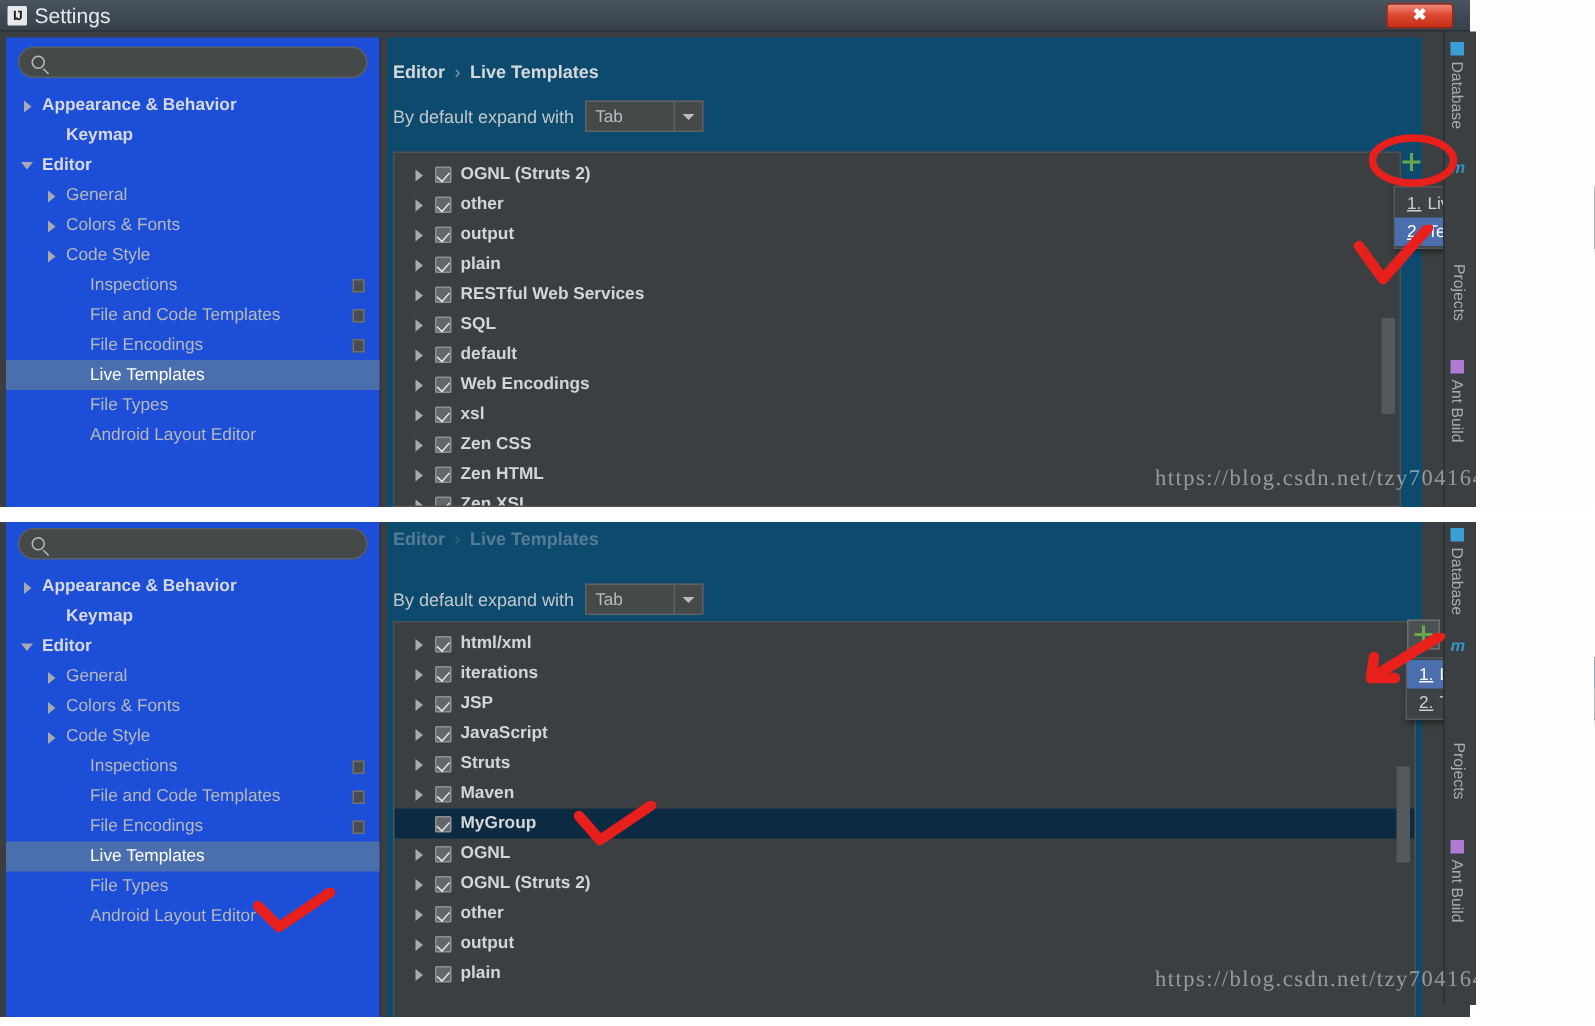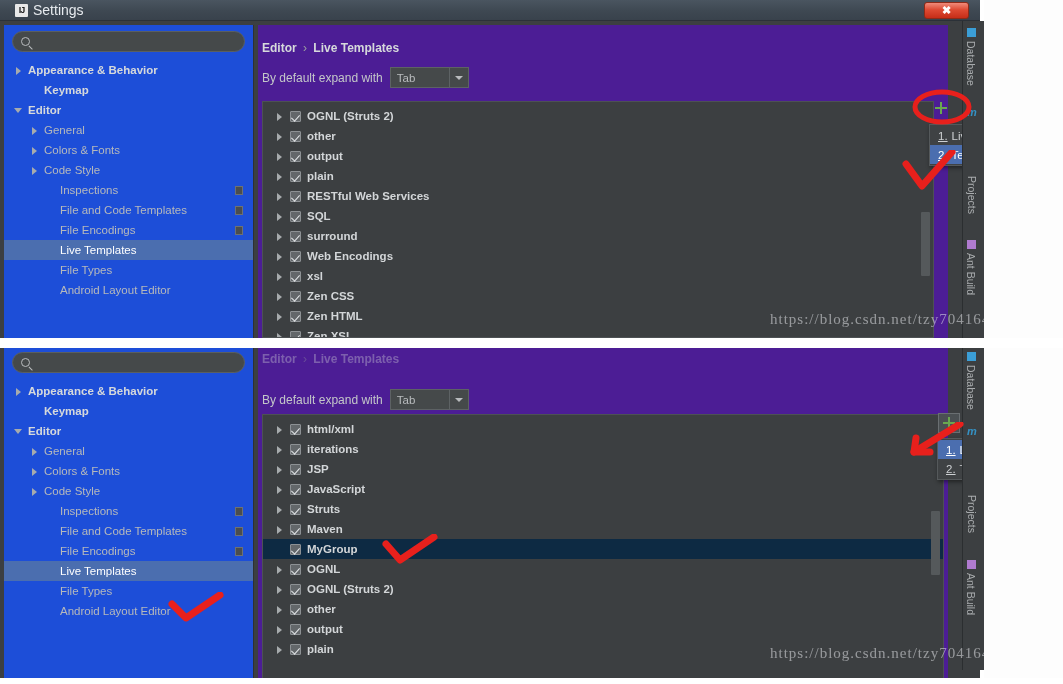--- a/index.html
+++ b/index.html
@@ -11,21 +11,21 @@
   }
   .screen { position: relative; width: 1063px; height: 684px; background: #ffffff; }
 
   
   .panel { position: absolute; background: #3c3f41; overflow: hidden; }
 
   .titlebar {
     position: absolute; left: 0; top: 0; width: 100%; height: 21px;
     background: linear-gradient(180deg,#4a5560 0%, #3e4852 55%, #39424c 100%);
     border-bottom: 1px solid #2b3138;
-    display: flex; align-items: center; padding-left: 15px;
+    display: flex; align-items: center; padding-left: 5px;
   }
   .titlebar .tb-icon {
     width: 13px; height: 13px; margin-right: 5px;
     background: #e8e8e8; color: #1c1c1c;
     font-size: 9px; font-weight: bold; line-height: 13px; text-align: center;
     border-radius: 1px; letter-spacing: -1px;
   }
   .titlebar .tb-title { color: #e6eaee; font-size: 14px; }
   .tb-close {
     position: absolute; right: 11px; top: 2px; width: 45px; height: 17px;
@@ -76,21 +76,21 @@
   .tw.down::before {
     content: ""; position: absolute; left: 0px; top: 2px;
     border-top: 5px solid #a7abad; border-left: 4px solid transparent; border-right: 4px solid transparent;
   }
   .mod-icon {
     position: absolute; right: 10px; width: 8px; height: 9px;
     border: 1px solid #6d7174; background: #4a4d4f;
   }
 
   
-  .content { position: absolute; background: #4c1d95; }
+  .content { position: absolute; background: #0c4a6e; }
   .breadcrumb { color: #d6d9db; font-size: 12px; font-weight: bold; }
   .breadcrumb .sep { color: #9a9ea0; font-weight: normal; padding: 0 3px; }
   .expand-row { display: flex; align-items: center; color: #c4c7c9; font-size: 12px; }
   .combo {
     margin-left: 7px; width: 79px; height: 21px;
     background: #45494a; border: 1px solid #5d6264;
     display: flex; align-items: center; color: #b9bcbe; font-size: 11.5px;
     padding-left: 6px; position: relative;
   }
   .combo .arrowbox {
@@ -290,21 +290,21 @@
               <span>RESTful Web Services</span>
             </div>
             <div class="lrow">
               <span class="tw right" style="margin-right: 6px;"></span>
               <span class="chk"></span>
               <span>SQL</span>
             </div>
             <div class="lrow">
               <span class="tw right" style="margin-right: 6px;"></span>
               <span class="chk"></span>
-              <span>surround</span>
+              <span>default</span>
             </div>
             <div class="lrow">
               <span class="tw right" style="margin-right: 6px;"></span>
               <span class="chk"></span>
               <span>Web Encodings</span>
             </div>
             <div class="lrow">
               <span class="tw right" style="margin-right: 6px;"></span>
               <span class="chk"></span>
               <span>xsl</span>

